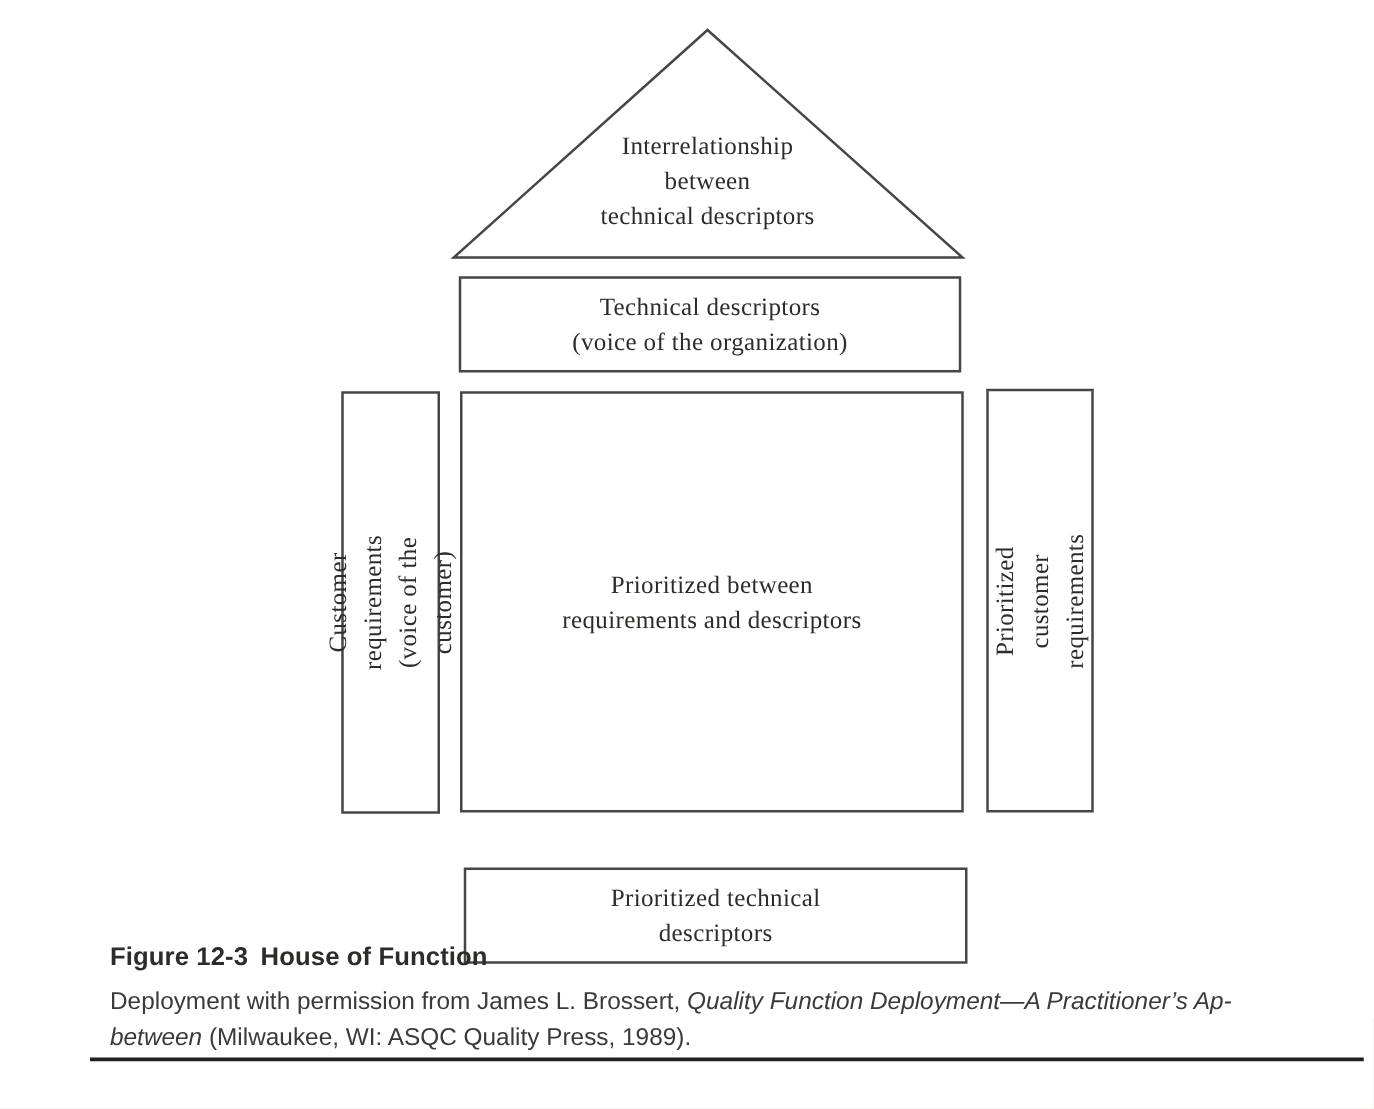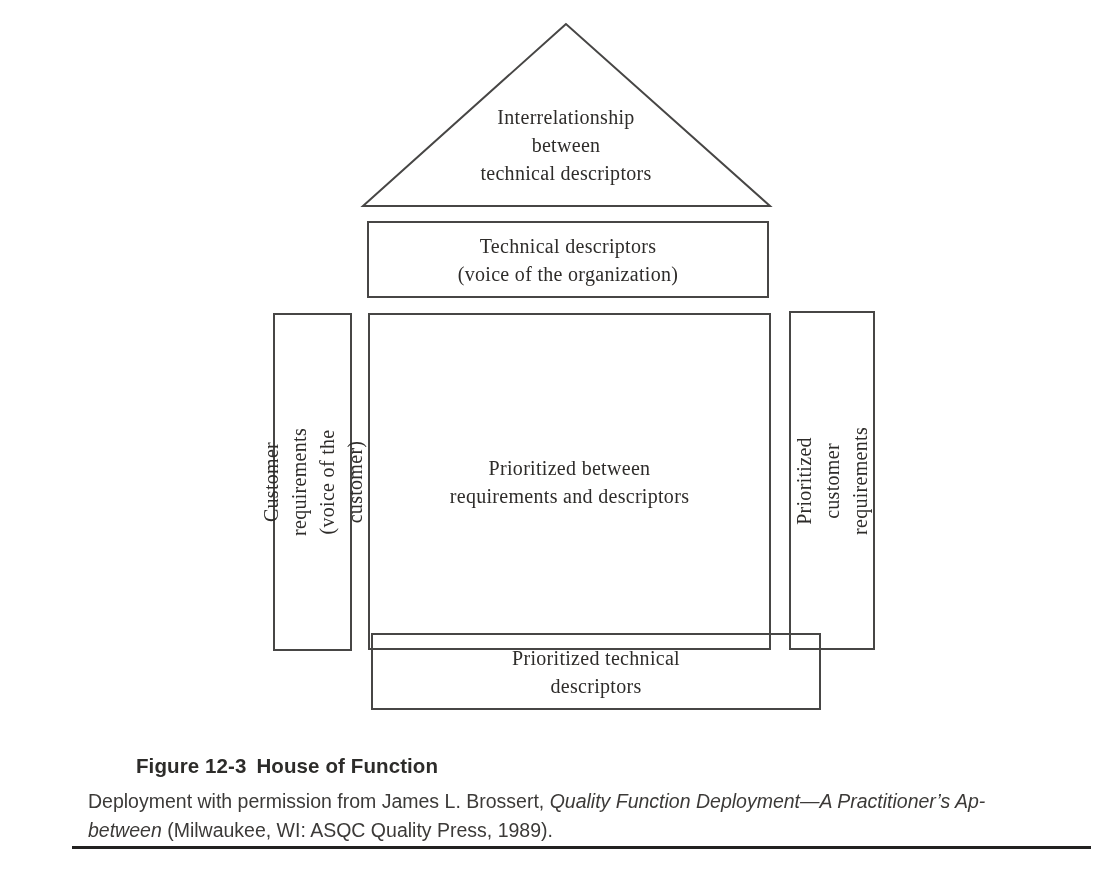--- a/index.html
+++ b/index.html
@@ -45,38 +45,38 @@
     box-sizing: border-box;
     background: transparent;
     display: flex;
     align-items: center;
     justify-content: center;
   }
   .tech-box   { left: 367px; top: 221px; width: 402px; height: 77px; }
   .left-box   { left: 273px; top: 313px; width: 79px;  height: 338px; }
   .center-box { left: 368px; top: 313px; width: 403px; height: 337px; }
   .right-box  { left: 789px; top: 311px; width: 86px;  height: 339px; }
-  .bottom-box { left: 371px; top: 633px; width: 450px; height: 77px; }
+  .bottom-box { left: 371px; top: 694px; width: 403px; height: 77px; }
   .vtext {
     position: absolute;
     left: 50%;
     top: 50%;
     transform: translate(-50%, -50%) rotate(-90deg);
   }
   
   .caption-title {
     position: absolute;
     left: 88px;
     top: 754px;
     font-size: 20.5px;
     font-weight: 700;
     color: #2d2c2a;
     letter-spacing: 0.1px;
   }
-  .caption-title .fig-num { margin-right: 10px; margin-left: 48px; }
+  .caption-title .fig-num { margin-right: 10px; }
   .caption-credit {
     position: absolute;
     left: 88px;
     top: 787px;
     width: 1000px;
     font-size: 19.5px;
     line-height: 29px;
     color: #3c3a38;
   }
   .caption-credit em { }

